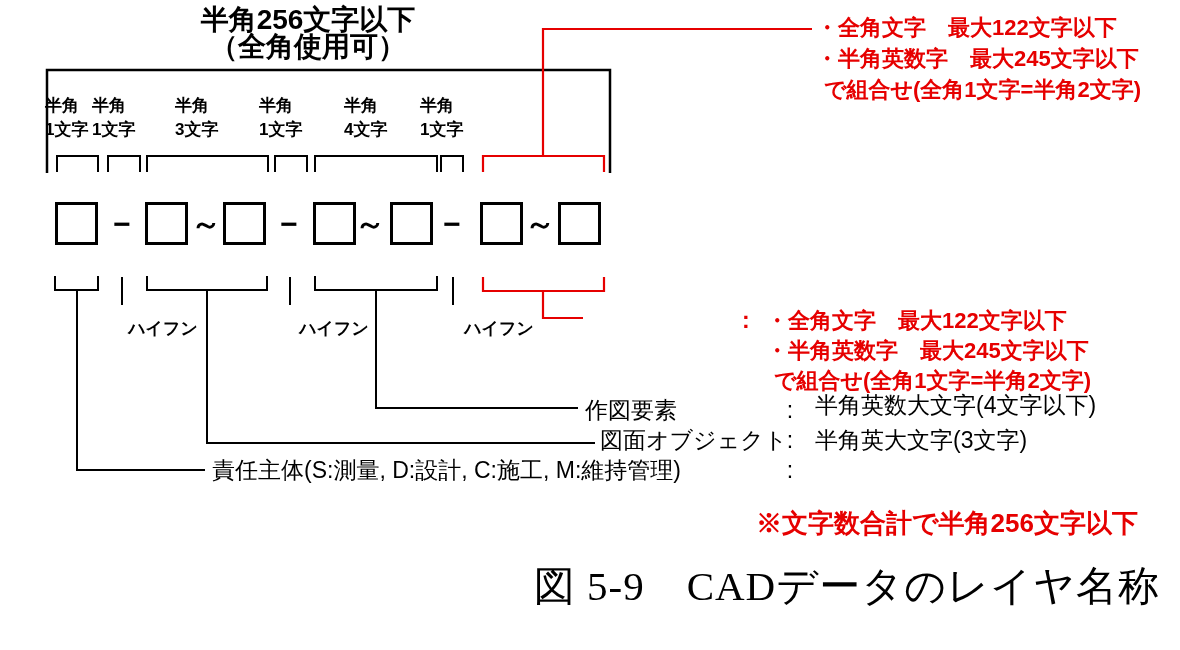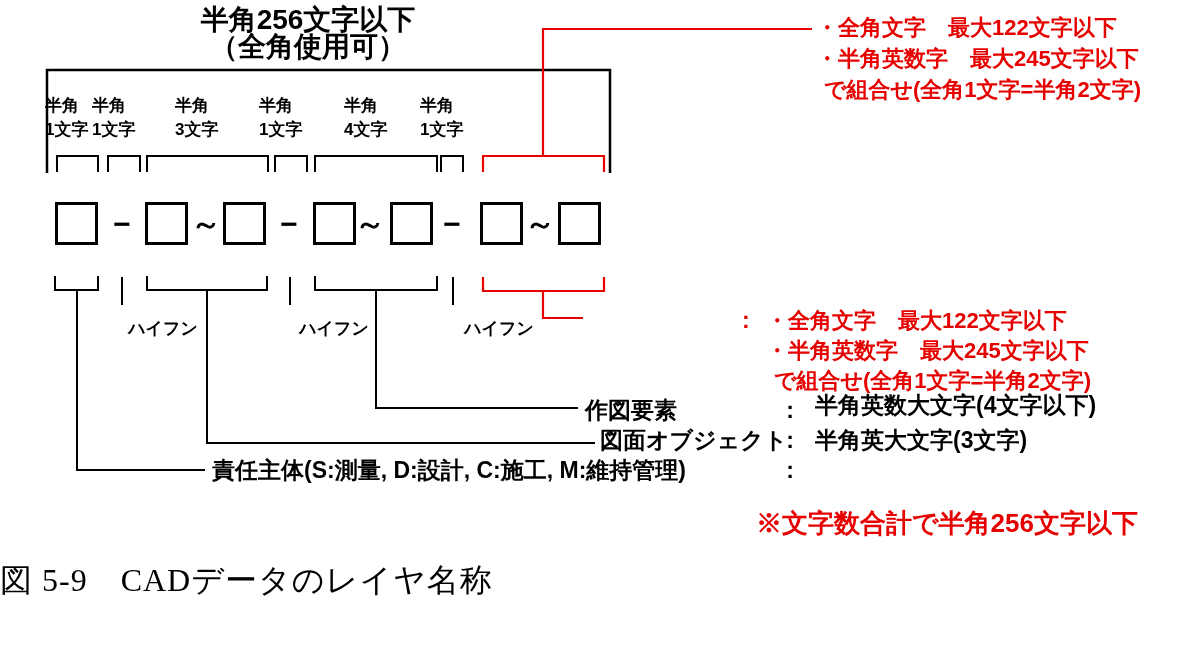--- a/index.html
+++ b/index.html
@@ -13,29 +13,29 @@
   .black-line{stroke:#000;stroke-width:2px;}
   .black-line.thick{stroke-width:2.5px;}
   .red-line{stroke:var(--accent-red,#e60000);stroke-width:2.2px;}
   .header{left:158px;top:6px;width:300px;text-align:center;
           font-size:28px;line-height:27px;font-weight:600;}
   .collabel{width:64px;text-align:left;font-size:17px;line-height:24px;
             font-weight:600;top:94px;}
   .box{position:absolute;top:202px;width:37px;height:37px;border:3px solid #000;background:#fff;}
   .sep{width:36px;text-align:center;top:202px;font-size:30px;font-weight:bold;line-height:44px;}
   .hyphen-label{width:90px;text-align:center;top:317px;font-size:17px;font-weight:600;margin-left:42px;}
-  .row-label,.row-colon,.row-value{font-size:23px;line-height:27px;font-weight:700;}
+  .row-label,.row-colon,.row-value{font-size:23px;line-height:27px;font-weight:400;}
   .row-colon{width:14px;text-align:center;}
   .red{color:var(--accent-red,#e60000);font-weight:bold;}
   .red-block{font-size:22px;line-height:31px;font-weight:bold;color:var(--accent-red,#e60000);}
   .red-block .indent{padding-left:8px;}
   .user-label{font-size:23px;line-height:27px;}
   .footnote{font-size:26px;line-height:30px;}
-  .caption{left:0;top:559px;width:1160px;text-align:left;
-           font-family:"Liberation Serif", serif;font-size:32px;letter-spacing:1px;}
+  .caption{left:0;top:559px;width:1160px;text-align:right;
+           font-family:"Liberation Serif", serif;font-size:41px;letter-spacing:1px;}
 </style>
 </head>
 <body>
 
 <div id="canvas">
 
   <svg id="lines" viewBox="0 0 1180 650">
 
     <path class="black-line thick" d="M47,173 L47,70 L610,70 L610,173"></path>
 

